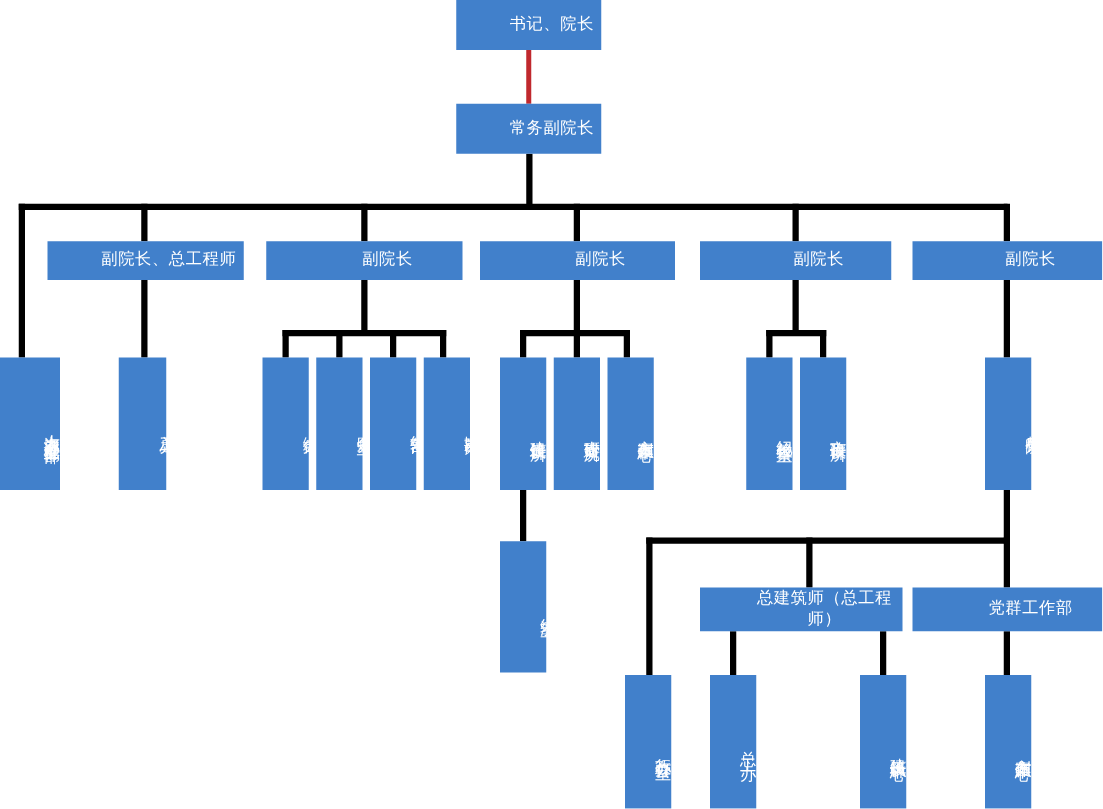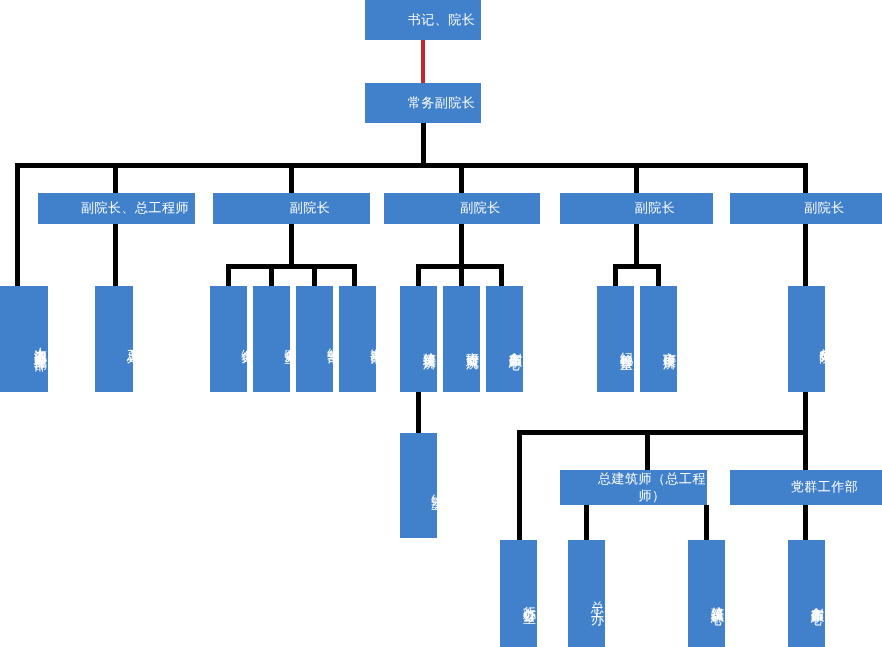--- a/index.html
+++ b/index.html
@@ -156,21 +156,21 @@
   <div class="node v" style="left:443px; top:286px; width:37px; height:106px;">古建研究所</div>
   <div class="node v" style="left:486px; top:286px; width:37px; height:106px;">方案创作中心</div>
 
   <div class="node v" style="left:597px; top:286px; width:37px; height:106px;">纪检督察室</div>
   <div class="node v" style="left:640px; top:286px; width:37px; height:106px;">市政设计所</div>
 
   <div class="node v center" style="left:788px; top:286px; width:37px; height:106px;">成都分院</div>
 
   <div class="node v center" style="left:400px; top:433px; width:37px; height:105px;">经济室</div>
 
-  <div class="node h" style="left:560px; top:470px; width:147px; height:35px;">总建筑师（总工程师）</div>
+  <div class="node h" style="left:560px; top:470px; width:162px; height:35px;">总建筑师（总工程师）</div>
   <div class="node h" style="left:730px; top:470px; width:152px; height:35px;">党群工作部</div>
 
   <div class="node v" style="left:500px; top:540px; width:37px; height:107px;">行政办公室</div>
   <div class="node v spaced" style="left:568px; top:540px; width:37px; height:107px;">总工办</div>
   <div class="node v" style="left:688px; top:540px; width:37px; height:107px;">建筑设计中心</div>
   <div class="node v" style="left:788px; top:540px; width:37px; height:107px;">方案创作中心</div>
 
 </div>
 
 </body></html>

